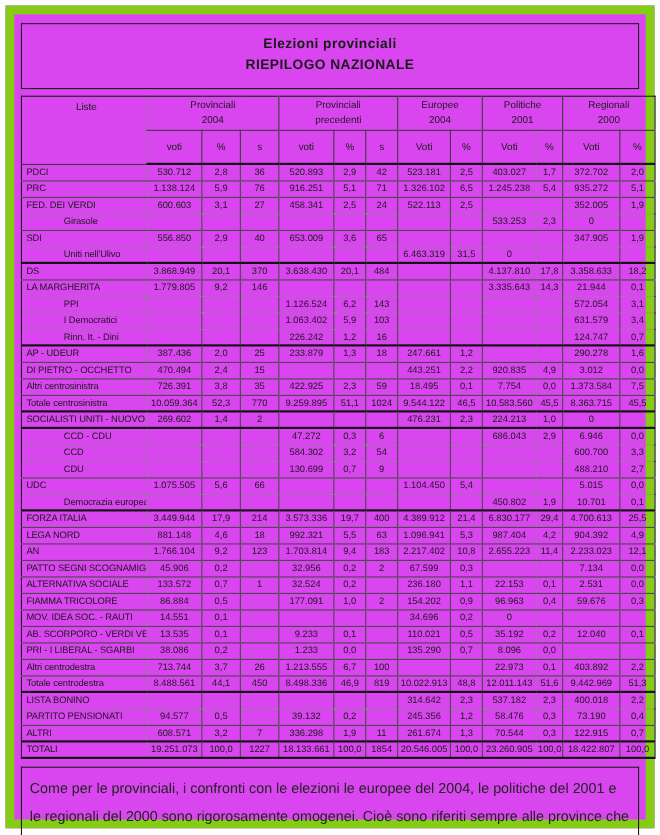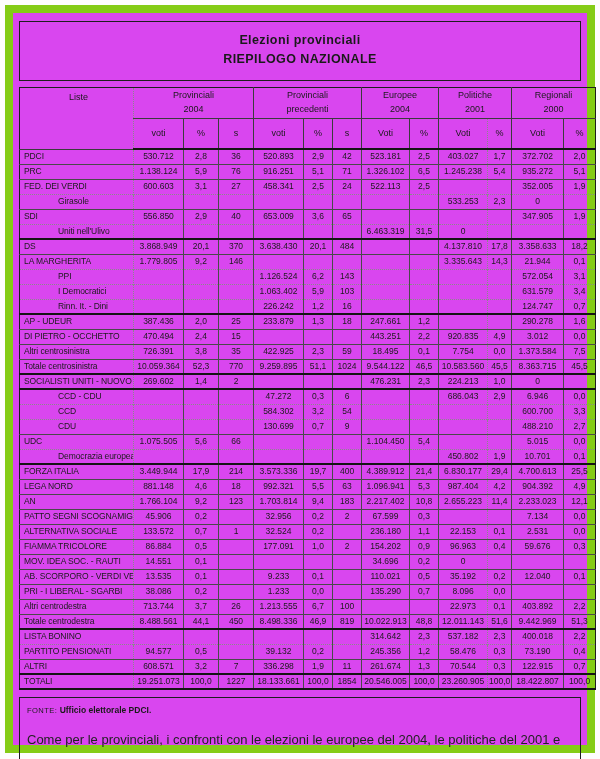--- a/index.html
+++ b/index.html
@@ -634,21 +634,17 @@
             <td>100,0</td>
             <td>23.260.905</td>
             <td class="v-dot">100,0</td>
             <td>18.422.807</td>
             <td>100,0</td>
           </tr>
         </tbody>
     </table>
 
     <div class="footer-box">
-      <div class="fonte">
-        <span class="fonte-label">FONTE:</span>
-        <span class="fonte-text">Ufficio elettorale PDCI.</span>
-      </div>
       <div class="note">Come per le provinciali, i confronti con le elezioni le europee del 2004, le politiche del 2001 e le regionali del 2000 sono rigorosamente omogenei. Cioè sono riferiti sempre alle province che hanno votato nel 2004. Questo spiega qualche differenza rispetto alle medie nazionali delle varie tornate elettorali.</div>
     </div>
 
   </div>
 </div>
 
 </body></html>

